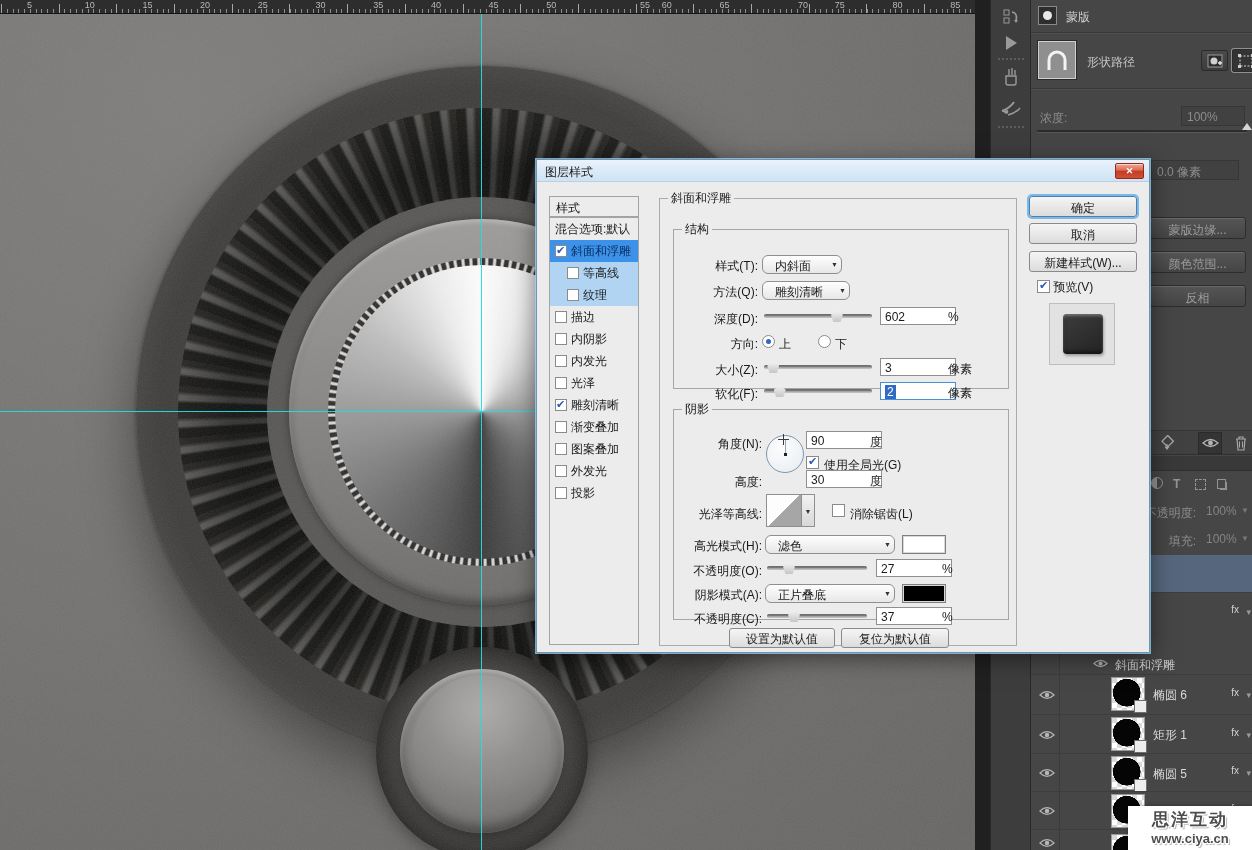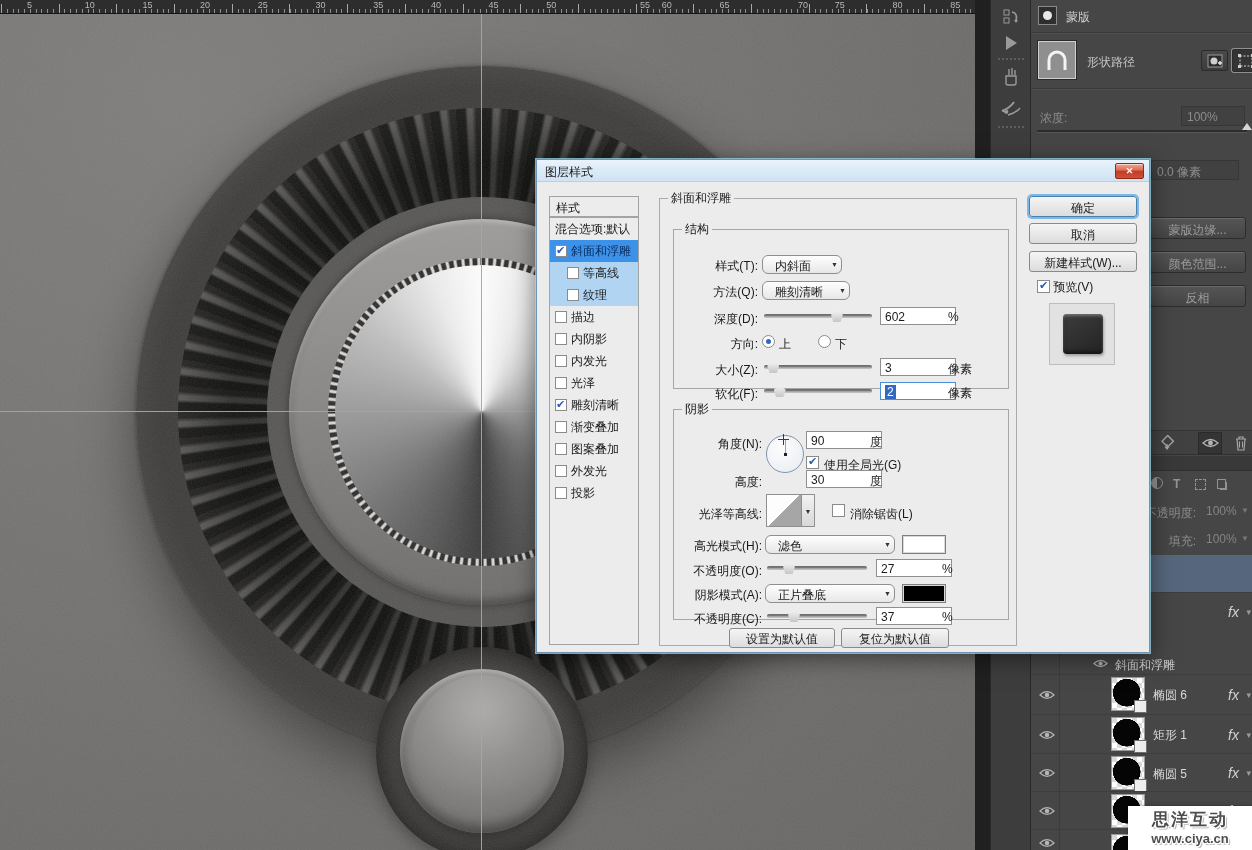--- a/index.html
+++ b/index.html
@@ -85,21 +85,21 @@
   #fi-pages { left:186px; top:479px; width:9px; height:10px; border:1px solid #939393; box-shadow:2px 2px 0 -1px #939393; }
   #opacity-label { left:0; top:505px; width:165px; text-align:right; color:#8d8d8d; }
   #opacity-value { left:170px; top:501px; width:40px; border:none; background:none; color:#848484; }
   #fill-label { left:0; top:533px; width:165px; text-align:right; color:#8d8d8d; }
   #fill-value { left:170px; top:529px; width:40px; border:none; background:none; color:#848484; }
   .dd-arrow-dim { position:absolute; color:#787878; font-size:8px; }
   #sel-band { left:0; top:555px; width:222px; height:37px; background:#56667c; }
   .lrow { position:absolute; left:0; width:222px; background:#464646; border-top:1px solid #3e3e3e; }
   .eyeline { position:absolute; left:28px; top:592px; height:258px; width:1px; background:#3c3c3c; }
   .eye { display:inline-block; }
-  .fx { position:absolute; right:14px; font-style:italic; color:#d2d2d2; font-size:14px; }
+  .fx { position:absolute; right:14px; color:#d2d2d2; font-size:10px; }
   .fx-chev { position:absolute; right:2px; color:#9a9a9a; font-size:9px; }
   .lthumb { position:absolute; left:80px; top:2px; width:34px; height:34px; border:1px solid #9a9a9a;
     background-image: conic-gradient(#fff 0 25%, #d9d9d9 0 50%, #fff 0 75%, #d9d9d9 0); background-size:10px 10px; }
   .lthumb::before { content:""; position:absolute; inset:0; border-radius:0;
     background: radial-gradient(circle at 46% 46%, #050505 56%, transparent 57%); }
   .vmbadge { position:absolute; right:-3px; bottom:-3px; width:13px; height:13px; background:#ededed; border:1px solid #6e6e6e; }
   .lname { position:absolute; left:122px; top:12px; color:#d8d8d8; }
   .erow-label { position:absolute; color:#d2d2d2; }
 
   

